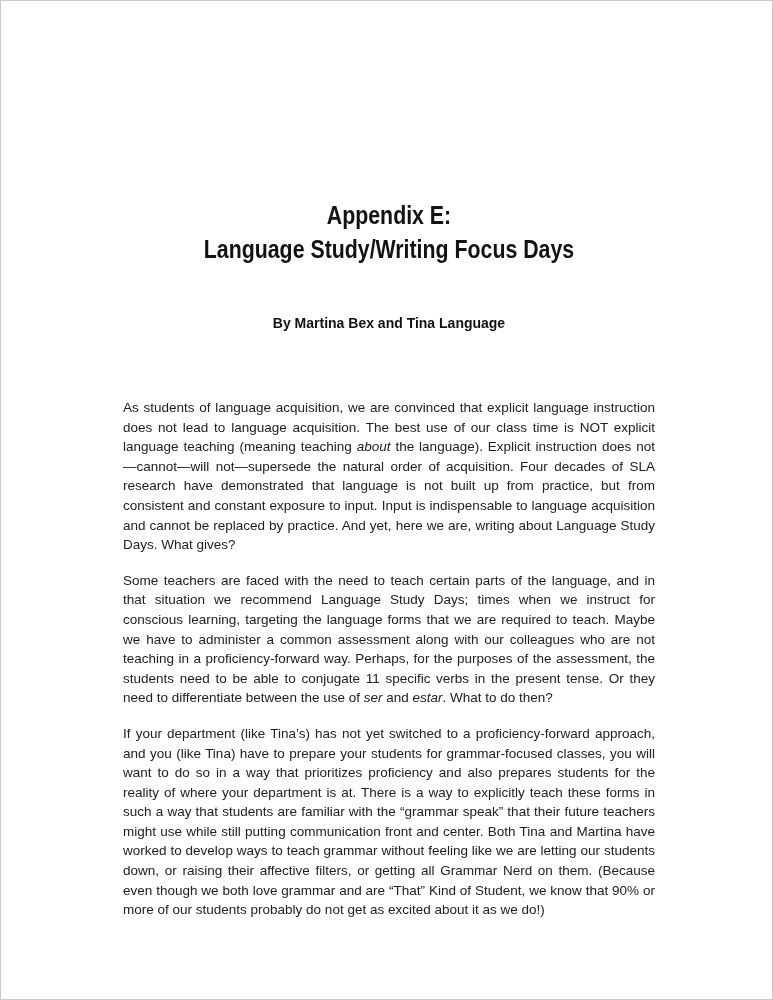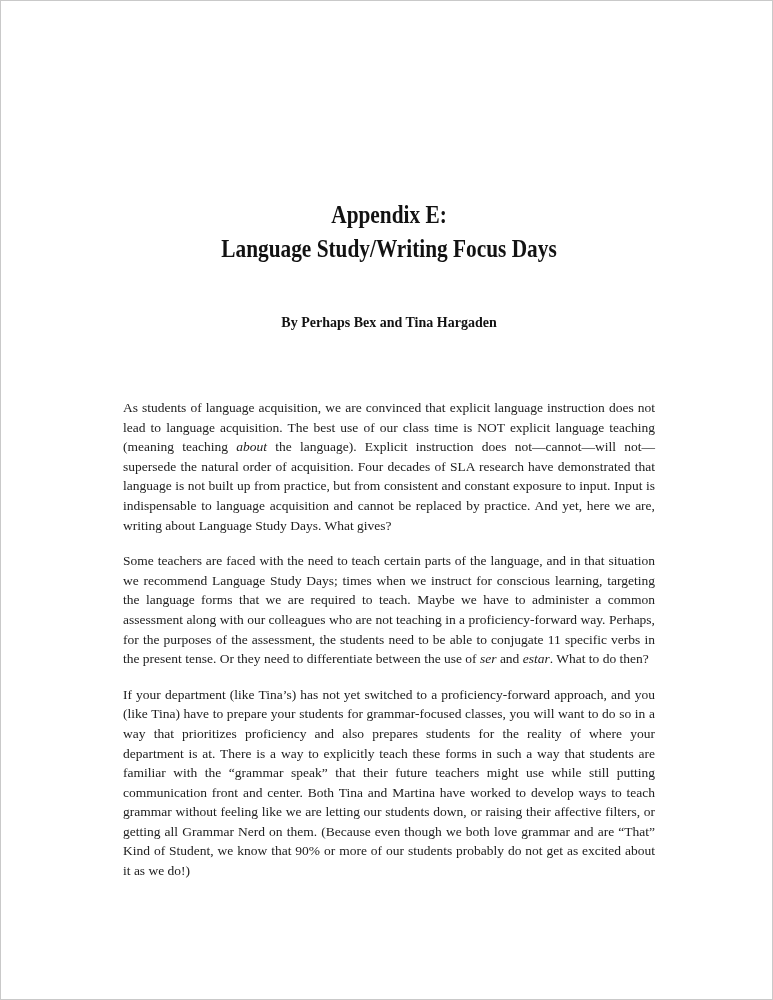--- a/index.html
+++ b/index.html
@@ -6,21 +6,21 @@
     margin: 0;
     padding: 0;
     background: #ffffff;
   }
   .page {
     position: relative;
     width: 771px;
     height: 998px;
     border: 1px solid #c9c9c9;
     background: #ffffff;
-    font-family: Liberation Serif, serif;
+    font-family: Liberation Sans, sans-serif;
     color: #1f1f1f;
     overflow: hidden;
     box-sizing: content-box;
   }
   .content {
     position: absolute;
     left: 122px;
     top: 0;
     width: 532px;
   }
@@ -63,21 +63,21 @@
 <body>
 
 <div class="page">
   <div class="content">
 
     <h1 class="doc-title">
       <span class="title-line">Appendix E:</span>
       <span class="title-line">Language Study/Writing Focus Days</span>
     </h1>
 
-    <div class="byline">By Perhaps Bex and Tina Hargaden</div>
+    <div class="byline">By Martina Bex and Tina Language</div>
 
     <div class="body-text">
         <p><span>As students of language acquisition, we are convinced that explicit language instruction does not lead to language acquisition. The best use of our class time is NOT explicit language teaching (meaning teaching </span><em>about</em><span> the language). Explicit instruction does not—cannot—will not—supersede the natural order of acquisition. Four decades of SLA research have demonstrated that language is not built up from practice, but from consistent and constant exposure to input. Input is indispensable to language acquisition and cannot be replaced by practice. And yet, here we are, writing about Language Study Days. What gives?</span></p>
         <p><span>Some teachers are faced with the need to teach certain parts of the language, and in that situation we recommend Language Study Days; times when we instruct for conscious learning, targeting the language forms that we are required to teach. Maybe we have to administer a common assessment along with our colleagues who are not teaching in a proficiency-forward way. Perhaps, for the purposes of the assessment, the students need to be able to conjugate 11 specific verbs in the present tense. Or they need to differentiate between the use of </span><em>ser</em><span> and </span><em>estar</em><span>. What to do then?</span></p>
         <p><span>If your department (like Tina’s) has not yet switched to a proficiency-forward approach, and you (like Tina) have to prepare your students for grammar-focused classes, you will want to do so in a way that prioritizes proficiency and also prepares students for the reality of where your department is at. There is a way to explicitly teach these forms in such a way that students are familiar with the “grammar speak” that their future teachers might use while still putting communication front and center. Both Tina and Martina have worked to develop ways to teach grammar without feeling like we are letting our students down, or raising their affective filters, or getting all Grammar Nerd on them. (Because even though we both love grammar and are “That” Kind of Student, we know that 90% or more of our students probably do not get as excited about it as we do!)</span></p>
       </div>
 
   </div>
 </div>
 

